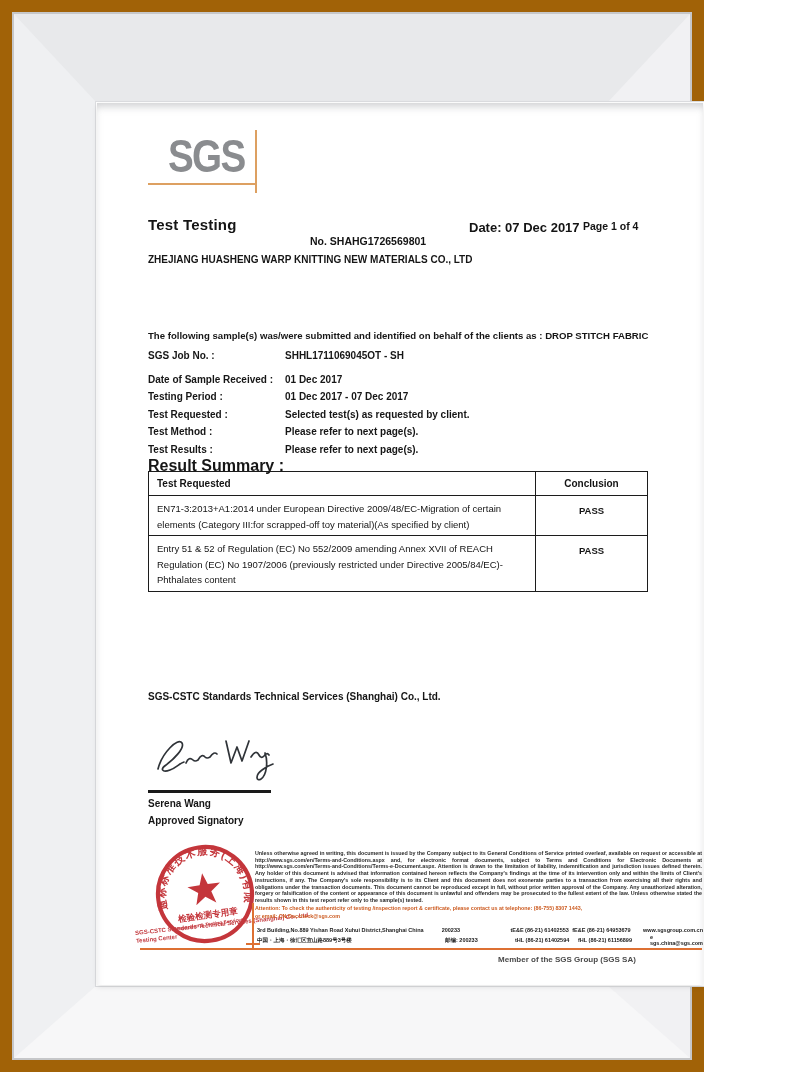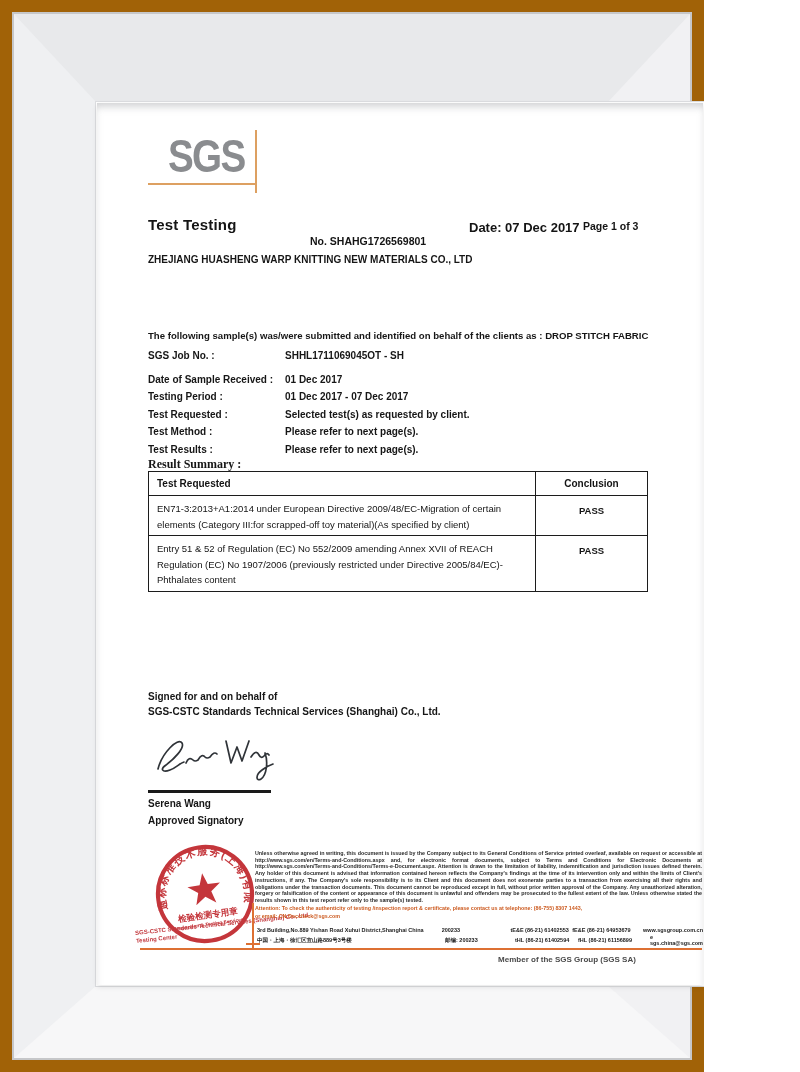--- a/index.html
+++ b/index.html
@@ -23,21 +23,21 @@
   .hdr-title{left:51px;font-size:15px;letter-spacing:.2px;}
   .hdr-no{left:213px;font-size:10.5px;top:117px;margin-top:15px;}
   .hdr-date{left:372px;font-size:13px;top:117px;}
   .hdr-page{left:486px;font-size:10.5px;top:117px;}
   .client{left:51px;top:147px;font-size:10px;font-weight:600;color:#161616;line-height:19px;width:480px;}
   .sample{left:51px;top:227px;font-size:9.6px;font-weight:600;color:#161616;}
   .inforows{left:51px;top:247px;width:520px;font-size:10px;font-weight:600;color:#161616;}
   .inforow{display:flex;height:17.6px;align-items:flex-start;}
   .inforow.gap{margin-bottom:6px;}
   .ilabel{width:137px;flex:none;}
-  .rs-label{left:51px;top:354px;font-size:12px;font-weight:600;color:#161616;font-family:Liberation Serif, serif;}
+  .rs-label{left:51px;top:354px;font-size:16px;font-weight:600;color:#161616;}
   
   .rtable{left:51px;top:368px;width:500px;border-collapse:collapse;}
   .rtable th,.rtable td{border:1.6px solid #1c1c1c;padding:3px 8px;color:#141414;}
   .rtable th{font-size:10px;font-weight:700;text-align:left;height:24px;}
   .rtable th.conc,.rtable td.conc{width:112px;text-align:center;}
   .rtable td{font-size:9.5px;font-weight:400;line-height:15.5px;vertical-align:top;padding-top:5px;}
   .rtable td.conc{font-weight:600;padding-top:7px;}
   
   .signed{left:51px;top:586px;font-size:10px;font-weight:600;color:#161616;line-height:15px;}
   .sig-svg{left:55px;top:622px;}
@@ -71,21 +71,21 @@
 
   <div class="page">
 
     <div class="abs sgs-logo">SGS</div>
     <div class="abs logo-hline"></div>
     <div class="abs logo-vline"></div>
 
     <div class="abs hdr hdr-title">Test Testing</div>
     <div class="abs hdr hdr-no">No. SHAHG1726569801</div>
     <div class="abs hdr hdr-date">Date: 07 Dec 2017</div>
-    <div class="abs hdr hdr-page">Page 1 of 3</div>
+    <div class="abs hdr hdr-page">Page 1 of 4</div>
 
     <div class="abs client">
       <div>ZHEJIANG HUASHENG WARP KNITTING NEW MATERIALS CO., LTD</div>
     </div>
 
     <div class="abs sample">The following sample(s) was/were submitted and identified on behalf of the clients as : DROP STITCH FABRIC</div>
 
     <div class="abs inforows">
       <div class="inforow gap">
         <span class="ilabel">SGS Job No. :</span>
@@ -128,21 +128,20 @@
           <td class="conc">PASS</td>
         </tr>
         <tr>
           <td>Entry 51 &amp; 52 of Regulation (EC) No 552/2009 amending Annex XVII of REACH Regulation (EC) No 1907/2006 (previously restricted under Directive 2005/84/EC)-Phthalates content</td>
           <td class="conc">PASS</td>
         </tr>
       </tbody>
     </table>
 
     <div class="abs signed">
-      <div>Signed for and on behalf of</div>
       <div>SGS-CSTC Standards Technical Services (Shanghai) Co., Ltd.</div>
     </div>
 
     <svg class="abs sig-svg" width="140" height="62" viewBox="0 0 140 62">
       <g fill="none" stroke="#2f3338" stroke-width="1.7" stroke-linecap="round" stroke-linejoin="round">
         <path d="M6,44 C10,28 26,12 30,18 C33,23 22,34 14,40 C8,44 10,48 18,45 C24,43 28,38 32,37"></path>
         <path d="M34,38 q3,-7 7,-3 q2,2 5,0 q4,-7 7,-3 q2,2 5,0 q4,-6 7,-3"></path>
         <path d="M74,16 l5,22 l6,-16 l5,14 l7,-20"></path>
         <path d="M99,32 q5,-8 8,-2 q2,4 5,1 q3,-4 5,-1"></path>
         <path d="M113,28 c3,8 2,22 -4,26 c-5,3 -6,-4 1,-9 c4,-3 8,-5 11,-6"></path>

